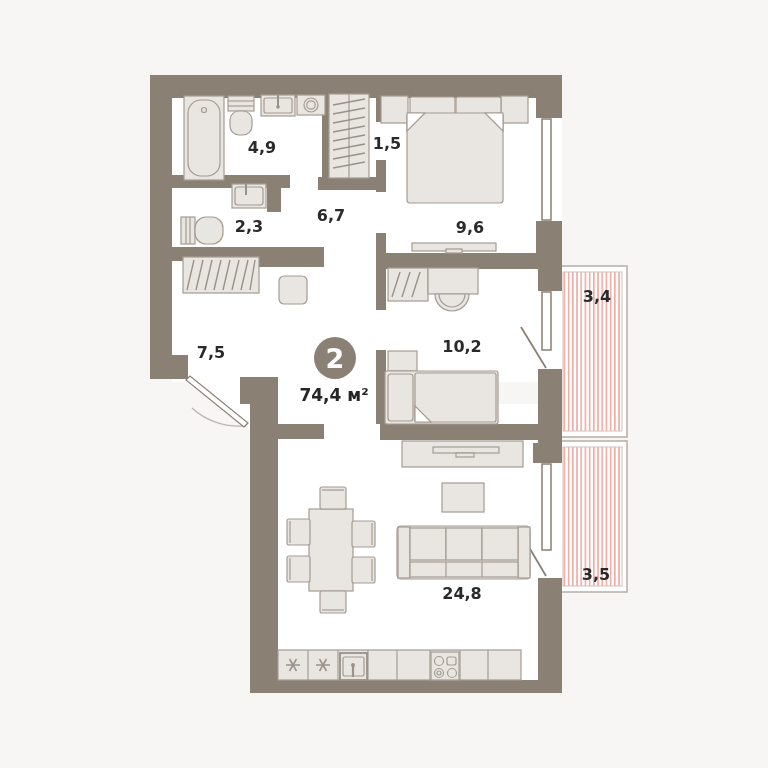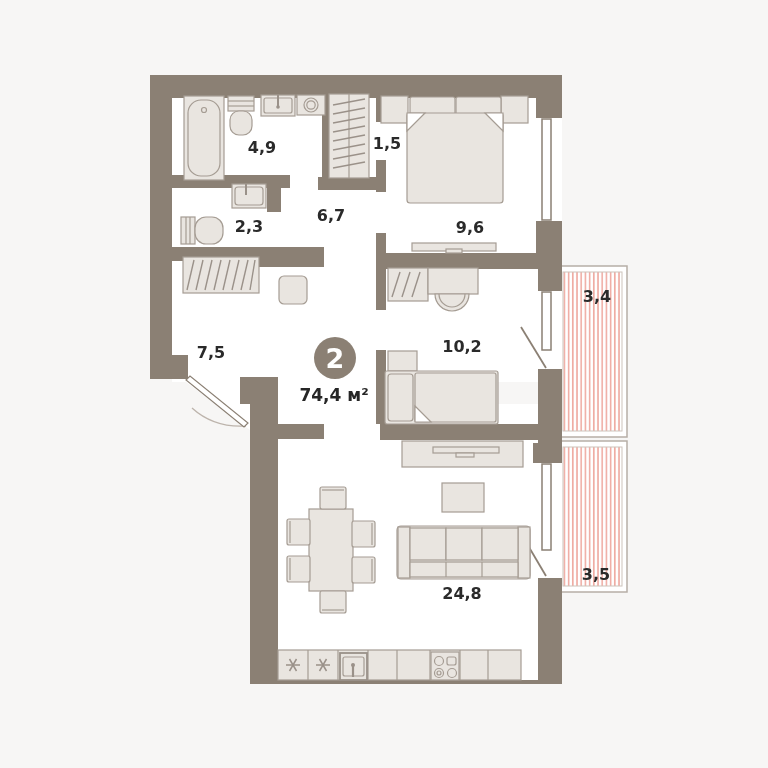--- a/index.html
+++ b/index.html
@@ -1,16 +1,16 @@
 <!DOCTYPE html>
 <html><head>
 <meta charset="utf-8">
 <style>
   html,body{margin:0;padding:0;background:#f7f6f5;}
-  .stage{width:768px;height:684px;position:relative;background:#f7f6f5;overflow:hidden;}
+  .stage{width:768px;height:768px;position:relative;background:#f7f6f5;overflow:hidden;}
   svg{display:block;}
   .wall{fill:#8b8074;}
   .furn{fill:#e9e5e0;stroke:#a59c93;stroke-width:1.2;}
   .furn-line{stroke:#a59c93;stroke-width:1.2;fill:none;}
   .hatch{stroke:#9a9189;stroke-width:1.4;fill:none;}
   .win{fill:#ffffff;stroke:#8b8074;stroke-width:1.5;}
   .lbl{font:700 16px "DejaVu Sans", sans-serif;fill:#2a2a2a;text-anchor:middle;}
   .badge-num{font:700 27px "DejaVu Sans", sans-serif;fill:#ffffff;text-anchor:middle;}
   .area-lbl{font:700 17px "DejaVu Sans", sans-serif;fill:#262626;text-anchor:middle;}
 </style>

